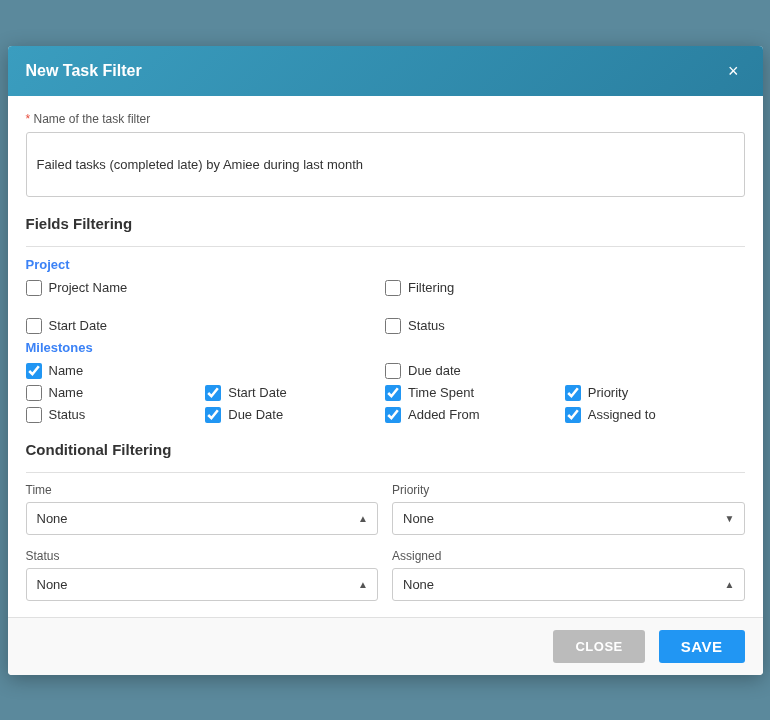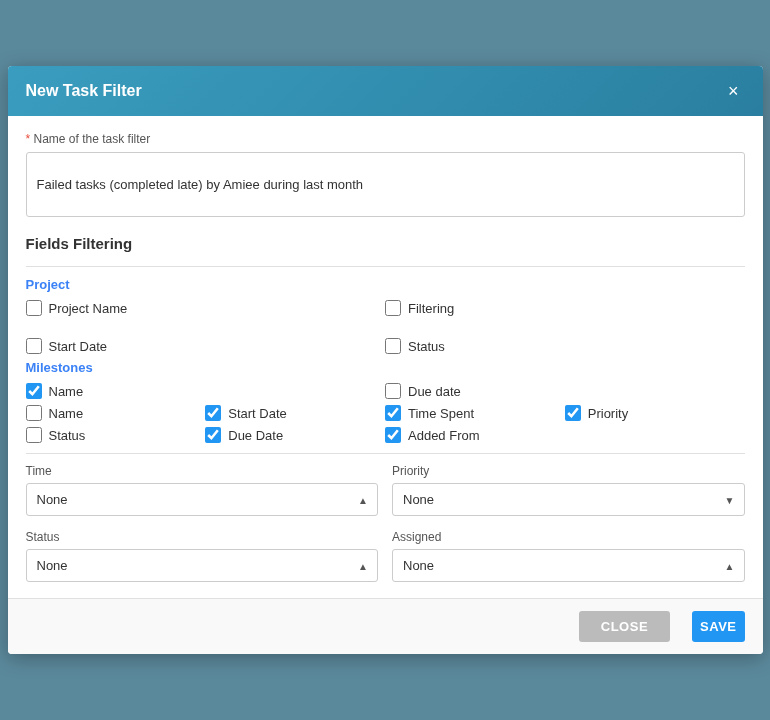--- a/index.html
+++ b/index.html
@@ -149,43 +149,43 @@
       right: 10px;
       top: 50%;
       transform: translateY(-50%);
       pointer-events: none;
       font-size: 10px;
       color: #555;
     }
     .modal-footer {
       display: flex;
       justify-content: flex-end;
-      gap: 22px;
+      gap: 14px;
       padding: 12px 18px;
       background: #f9f9f9;
       border-top: 1px solid #e0e0e0;
     }
     .btn-close {
       padding: 8px 22px;
       border: none;
       background: #bbb;
       color: #fff;
       border-radius: 3px;
       font-size: 13px;
       font-weight: bold;
       cursor: pointer;
       letter-spacing: 0.5px;
     }
     .btn-save {
-      padding: 8px 8px;
+      padding: 8px 22px;
       border: none;
       background: #2196F3;
       color: #fff;
       border-radius: 3px;
-      font-size: 13px;
+      font-size: 15px;
       font-weight: bold;
       cursor: pointer;
       letter-spacing: 0.5px;
     }
   </style>
 </head>
 <body>
 
 <div class="modal-overlay">
   <div class="modal">
@@ -259,23 +259,28 @@
           <span>Status</span>
         </div>
         <div class="checkbox-item">
           <input type="checkbox" checked="" style="">
           <span>Due Date</span>
         </div>
         <div class="checkbox-item">
           <input type="checkbox" checked="" style="">
           <span>Added From</span>
         </div>
+        <div class="checkbox-item">
+          <input type="checkbox" checked="" style="">
+          <span>Assigned to</span>
+        </div>
       </div>
 
       <div class="conditional-section">
+        <div class="section-title">Conditional Filtering</div>
         <hr class="divider">
 
         <div class="filter-grid">
 
           <div class="filter-field">
             <label>Time</label>
             <div class="select-wrapper">
               <select>
                 <option>None</option>
               </select>

